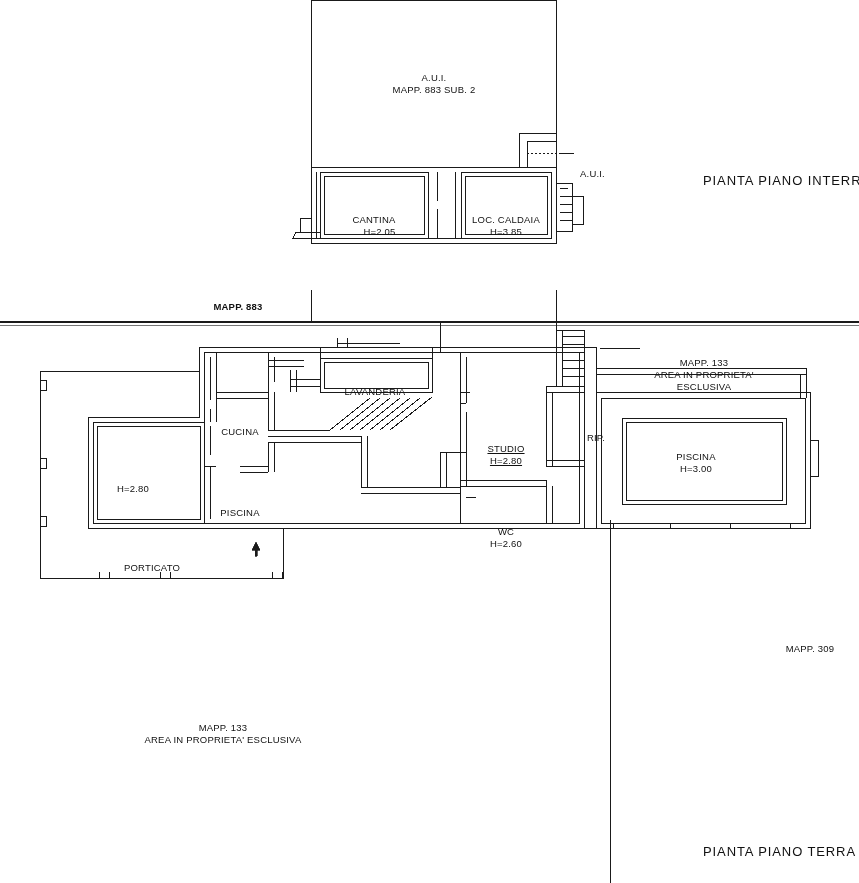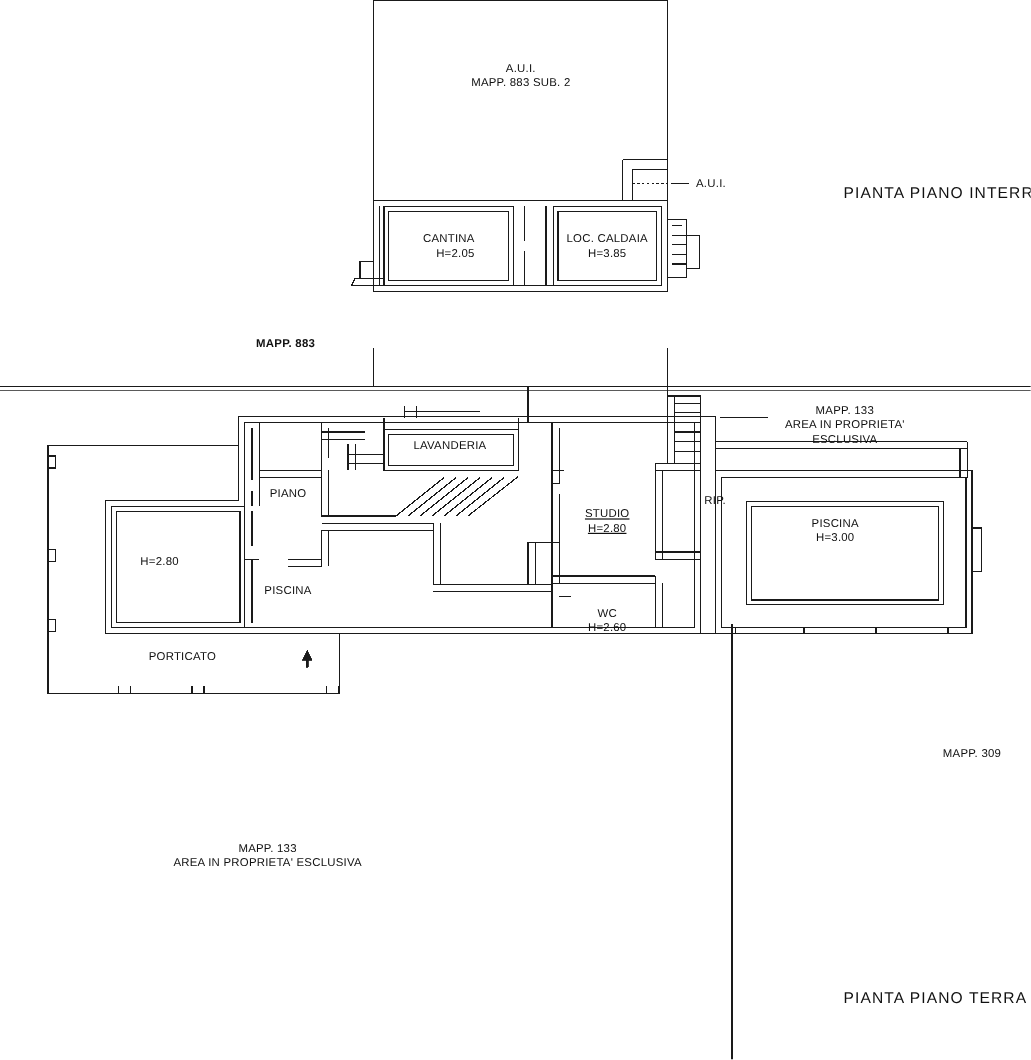--- a/index.html
+++ b/index.html
@@ -26,20 +26,21 @@
     height: 883px;
   }
   .lbl {
     position: absolute;
     font-size: 9.5px;
     line-height: 12px;
     letter-spacing: 0.2px;
     white-space: pre;
     text-align: center;
     color: #111;
+    margin-top: 20px;
   }
   .lbl.center {
     transform: translateX(-50%);
   }
   .lbl.big {
     font-size: 13px;
     letter-spacing: 0.9px;
   }
   .lbl.left {
     text-align: left;
@@ -253,21 +254,21 @@
 MAPP. 883 SUB. 2</div>
   <div class="lbl left" style="left:580px; top:148px;">A.U.I.</div>
   <div class="lbl center" style="left:374px; top:194px;text-align:right;">CANTINA
 H=2.05</div>
   <div class="lbl center" style="left:506px; top:194px;">LOC. CALDAIA
 H=3.85</div>
   <div class="lbl center" style="left:238px; top:281px;font-weight:bold;">MAPP. 883</div>
   <div class="lbl big left" style="left:703px; top:155px;">PIANTA PIANO INTERRATO</div>
 
   <div class="lbl center" style="left:375px; top:366px;">LAVANDERIA</div>
-  <div class="lbl center" style="left:240px; top:406px;">PIANO</div>
+  <div class="lbl center" style="left:240px; top:406px;">CUCINA</div>
   <div class="lbl center" style="left:133px; top:463px;">H=2.80</div>
   <div class="lbl center" style="left:240px; top:487px;">PISCINA</div>
   <div class="lbl center" style="left:152px; top:542px;">PORTICATO</div>
   <div class="lbl center" style="left:506px; top:423px;text-decoration:underline;">STUDIO
 H=2.80</div>
   <div class="lbl center" style="left:596px; top:412px;">RIP.</div>
   <div class="lbl center" style="left:506px; top:506px;">WC
 H=2.60</div>
   <div class="lbl center" style="left:696px; top:431px;">PISCINA
 H=3.00</div>

